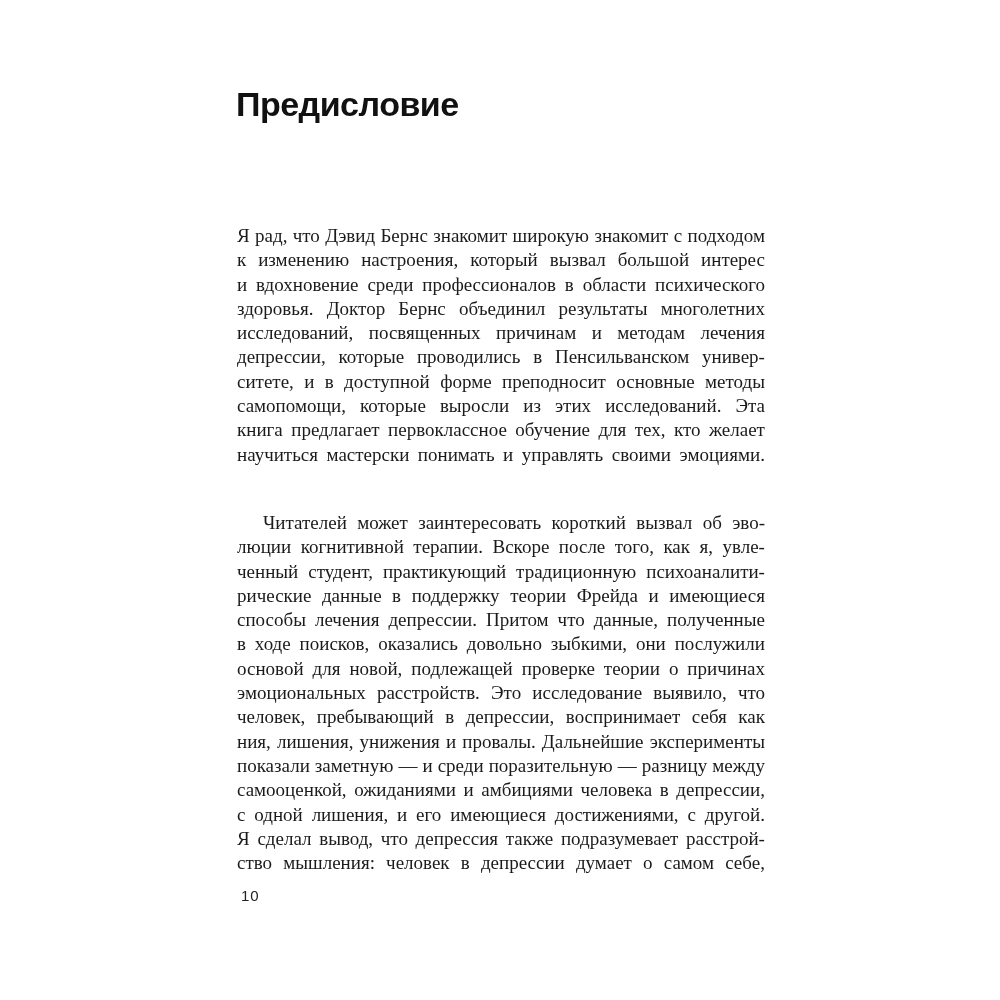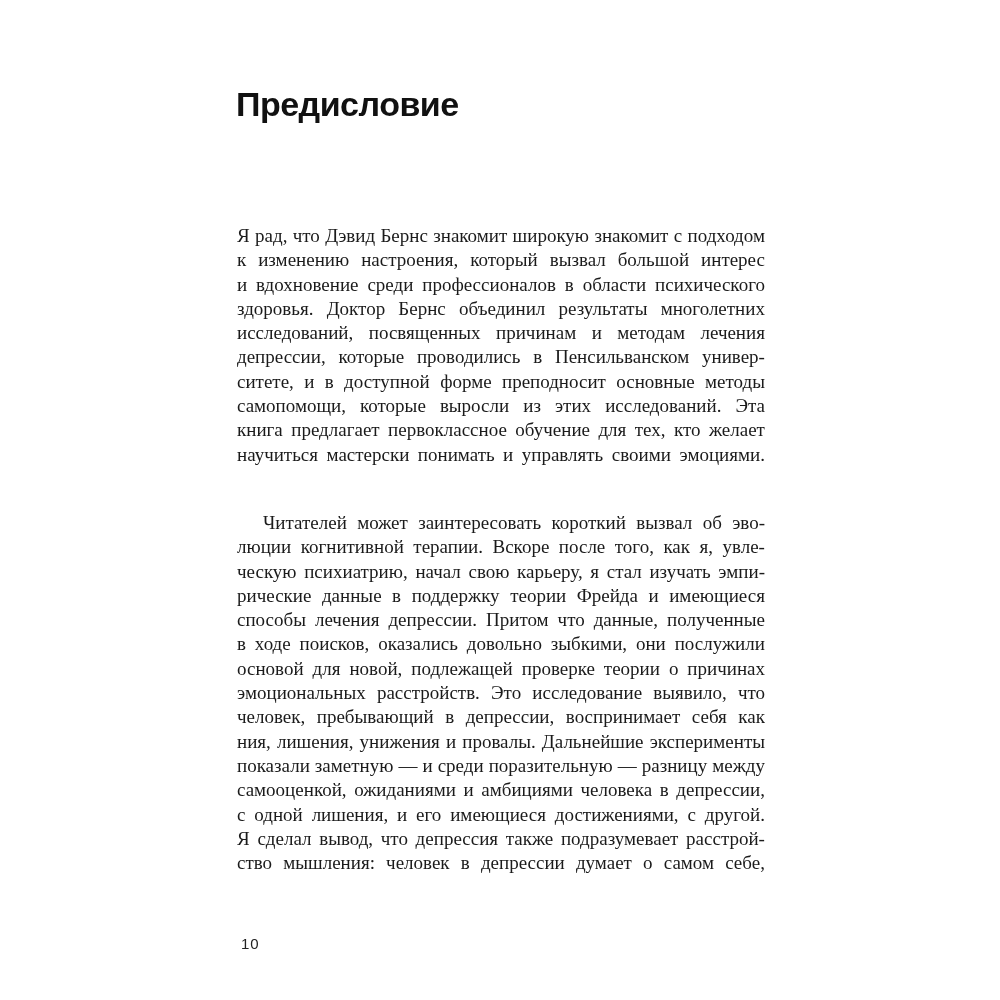--- a/index.html
+++ b/index.html
@@ -54,21 +54,20 @@
     flex: 0 0 auto;
   }
   .page-number {
     position: absolute;
     left: 241px;
     top: 887px;
     font-family: "Liberation Sans", sans-serif;
     font-size: 15px;
     letter-spacing: 1px;
     color: #222222;
-    margin-top: 48px;
   }
 </style>
 </head>
 <body>
 
 <div class="book-page" style="background: rgb(255, 255, 255); color: rgb(27, 27, 27);">
   <h1 class="heading" style="color: rgb(17, 17, 17);">Предисловие</h1>
 
   <div class="text-block">
       <div class="paragraph">
@@ -79,21 +78,21 @@
         <div class="line"><span class="word">исследований,</span><span class="word">посвященных</span><span class="word">причинам</span><span class="word">и</span><span class="word">методам</span><span class="word">лечения</span></div>
         <div class="line"><span class="word">депрессии,</span><span class="word">которые</span><span class="word">проводились</span><span class="word">в</span><span class="word">Пенсильванском</span><span class="word">универ-</span></div>
         <div class="line"><span class="word">ситете,</span><span class="word">и</span><span class="word">в</span><span class="word">доступной</span><span class="word">форме</span><span class="word">преподносит</span><span class="word">основные</span><span class="word">методы</span></div>
         <div class="line"><span class="word">самопомощи,</span><span class="word">которые</span><span class="word">выросли</span><span class="word">из</span><span class="word">этих</span><span class="word">исследований.</span><span class="word">Эта</span></div>
         <div class="line"><span class="word">книга</span><span class="word">предлагает</span><span class="word">первоклассное</span><span class="word">обучение</span><span class="word">для</span><span class="word">тех,</span><span class="word">кто</span><span class="word">желает</span></div>
         <div class="line"><span class="word">научиться</span><span class="word">мастерски</span><span class="word">понимать</span><span class="word">и</span><span class="word">управлять</span><span class="word">своими</span><span class="word">эмоциями.</span></div>
       </div>
       <div class="paragraph">
         <div class="line indent"><span class="word">Читателей</span><span class="word">может</span><span class="word">заинтересовать</span><span class="word">короткий</span><span class="word">вызвал</span><span class="word">об</span><span class="word">эво-</span></div>
         <div class="line"><span class="word">люции</span><span class="word">когнитивной</span><span class="word">терапии.</span><span class="word">Вскоре</span><span class="word">после</span><span class="word">того,</span><span class="word">как</span><span class="word">я,</span><span class="word">увле-</span></div>
-        <div class="line"><span class="word">ческую</span><span class="word">психиатрию,</span><span class="word">начал</span><span class="word">свою</span><span class="word">карьеру,</span><span class="word">я</span><span class="word">стал</span><span class="word">изучать</span><span class="word">эмпи-</span></div>
+        <div class="line"><span class="word">ченный</span><span class="word">студент,</span><span class="word">практикующий</span><span class="word">традиционную</span><span class="word">психоаналити-</span></div>
         <div class="line"><span class="word">рические</span><span class="word">данные</span><span class="word">в</span><span class="word">поддержку</span><span class="word">теории</span><span class="word">Фрейда</span><span class="word">и</span><span class="word">имеющиеся</span></div>
         <div class="line"><span class="word">способы</span><span class="word">лечения</span><span class="word">депрессии.</span><span class="word">Притом</span><span class="word">что</span><span class="word">данные,</span><span class="word">полученные</span></div>
         <div class="line"><span class="word">в</span><span class="word">ходе</span><span class="word">поисков,</span><span class="word">оказались</span><span class="word">довольно</span><span class="word">зыбкими,</span><span class="word">они</span><span class="word">послужили</span></div>
         <div class="line"><span class="word">основой</span><span class="word">для</span><span class="word">новой,</span><span class="word">подлежащей</span><span class="word">проверке</span><span class="word">теории</span><span class="word">о</span><span class="word">причинах</span></div>
         <div class="line"><span class="word">эмоциональных</span><span class="word">расстройств.</span><span class="word">Это</span><span class="word">исследование</span><span class="word">выявило,</span><span class="word">что</span></div>
         <div class="line"><span class="word">человек,</span><span class="word">пребывающий</span><span class="word">в</span><span class="word">депрессии,</span><span class="word">воспринимает</span><span class="word">себя</span><span class="word">как</span></div>
         <div class="line"><span class="word">ния,</span><span class="word">лишения,</span><span class="word">унижения</span><span class="word">и</span><span class="word">провалы.</span><span class="word">Дальнейшие</span><span class="word">эксперименты</span></div>
         <div class="line"><span class="word">показали</span><span class="word">заметную</span><span class="word">—</span><span class="word">и</span><span class="word">среди</span><span class="word">поразительную</span><span class="word">—</span><span class="word">разницу</span><span class="word">между</span></div>
         <div class="line"><span class="word">самооценкой,</span><span class="word">ожиданиями</span><span class="word">и</span><span class="word">амбициями</span><span class="word">человека</span><span class="word">в</span><span class="word">депрессии,</span></div>
         <div class="line"><span class="word">с</span><span class="word">одной</span><span class="word">лишения,</span><span class="word">и</span><span class="word">его</span><span class="word">имеющиеся</span><span class="word">достижениями,</span><span class="word">с</span><span class="word">другой.</span></div>

